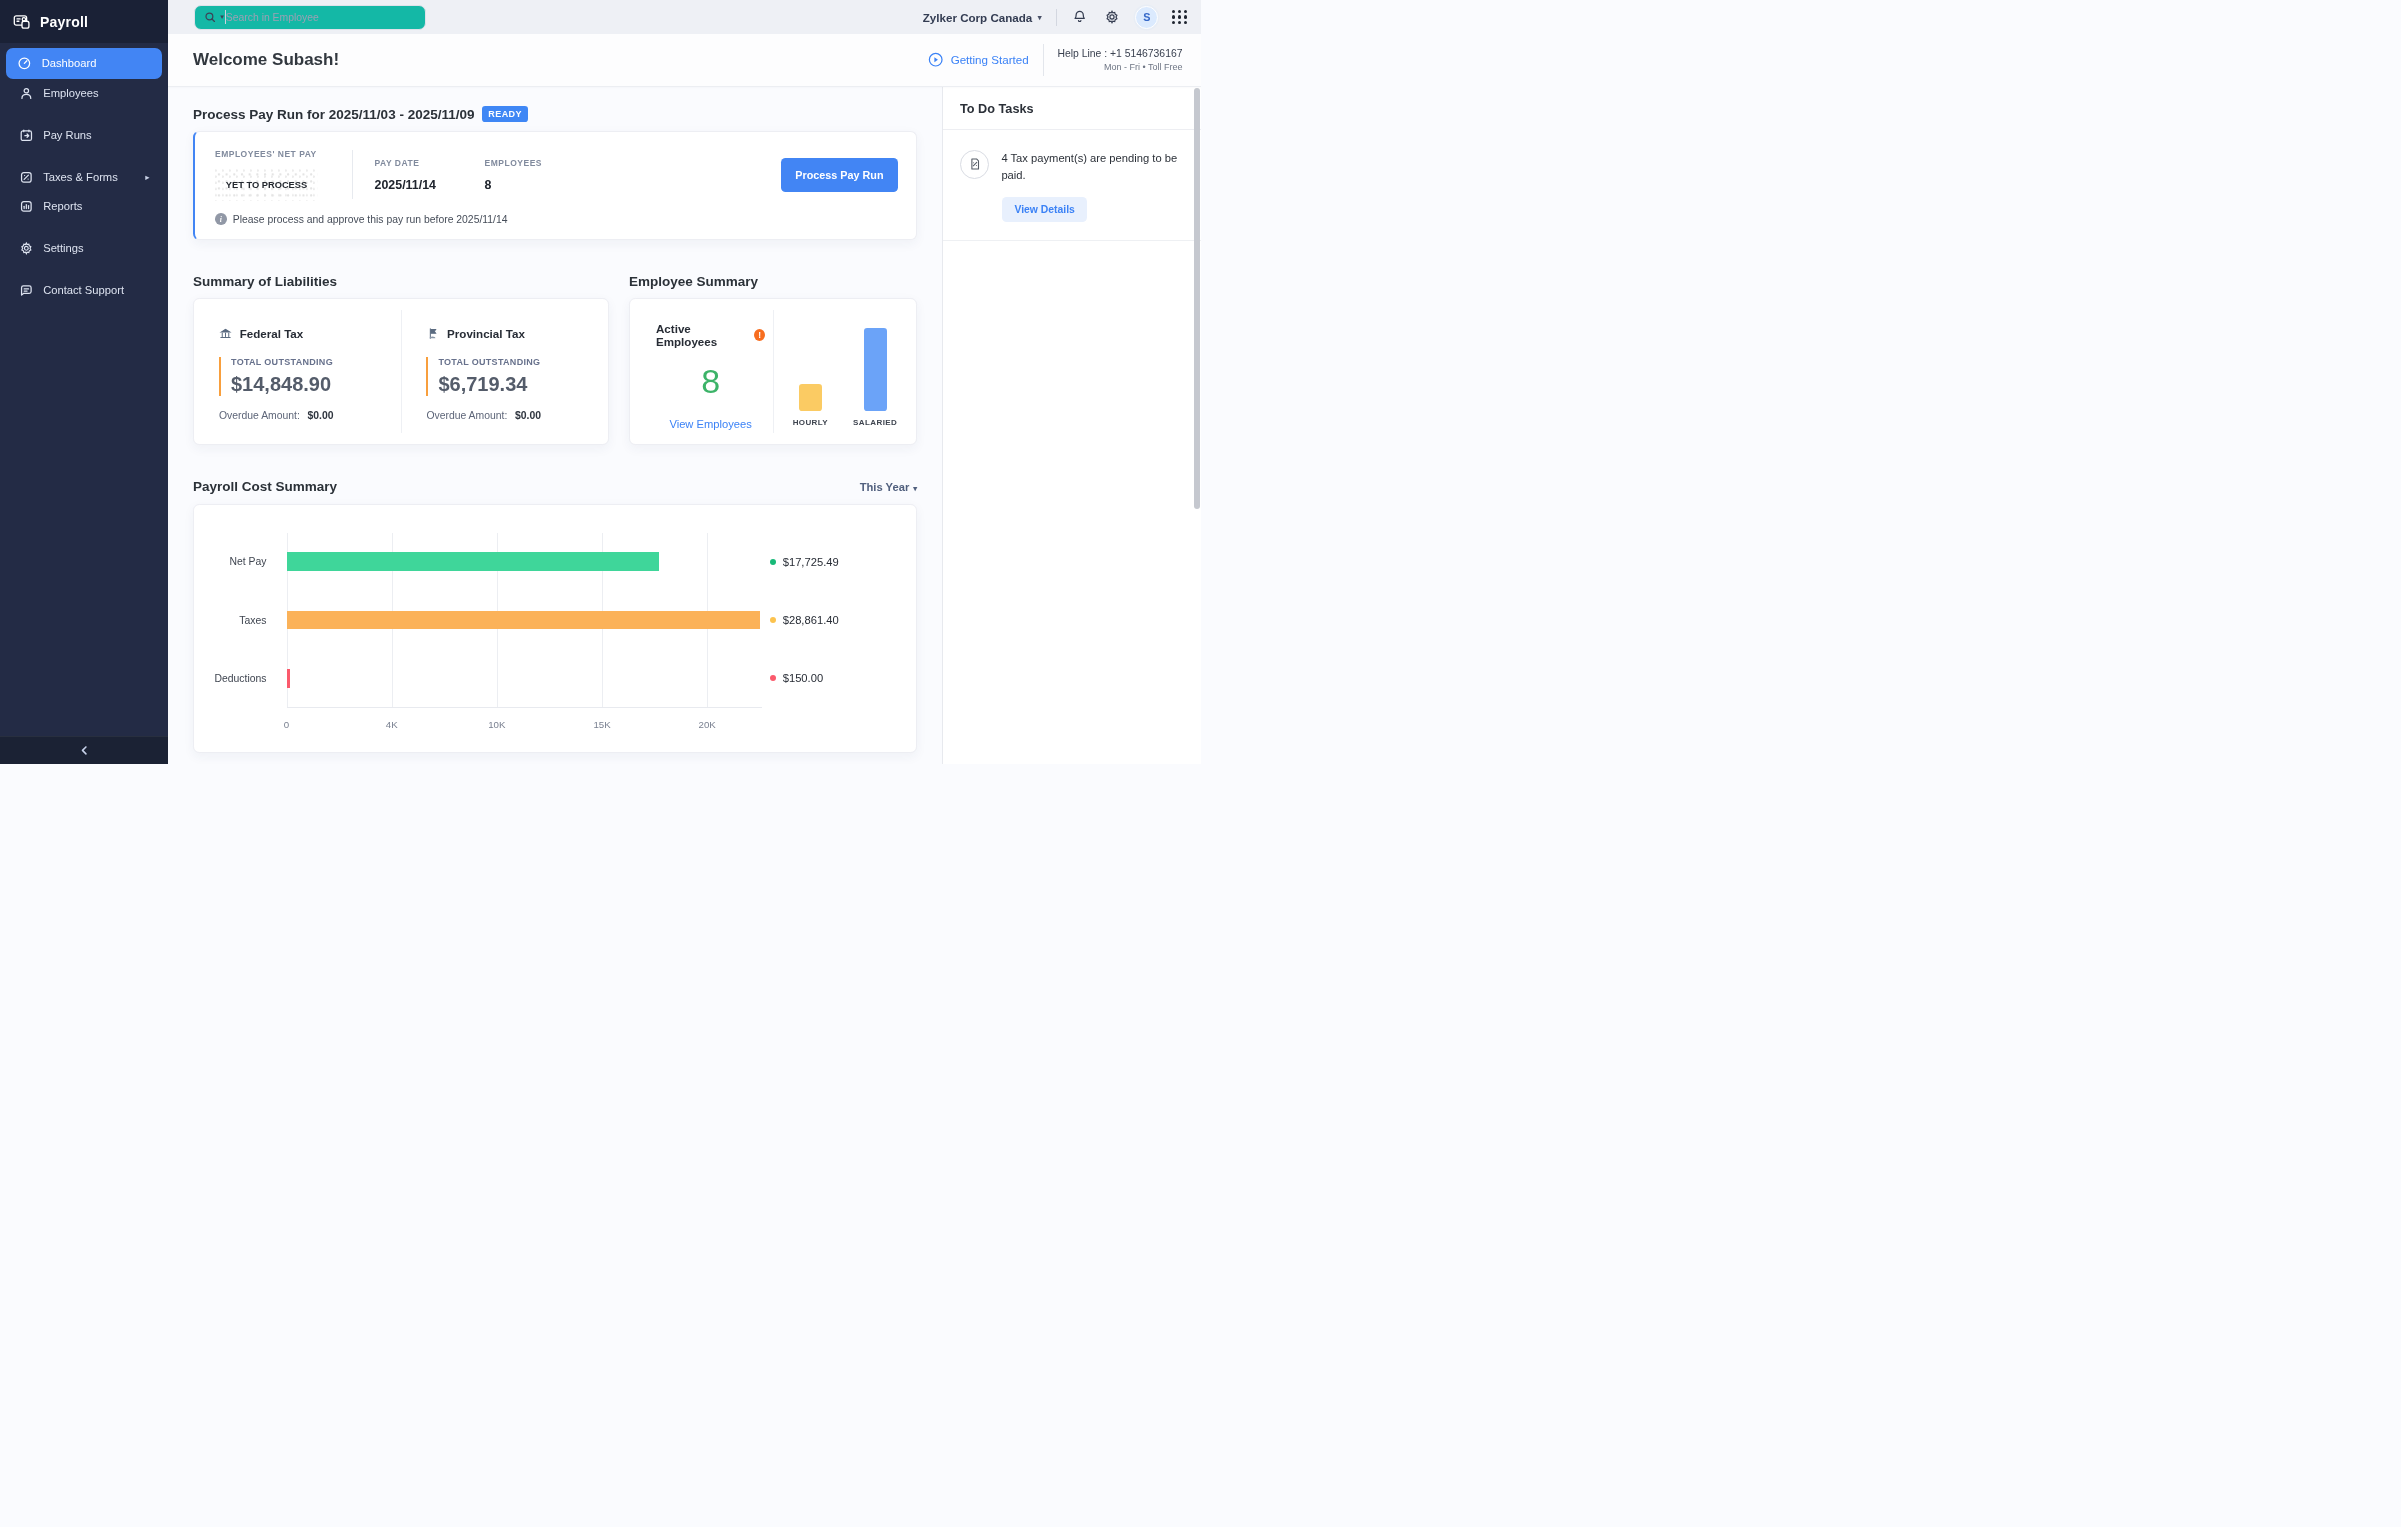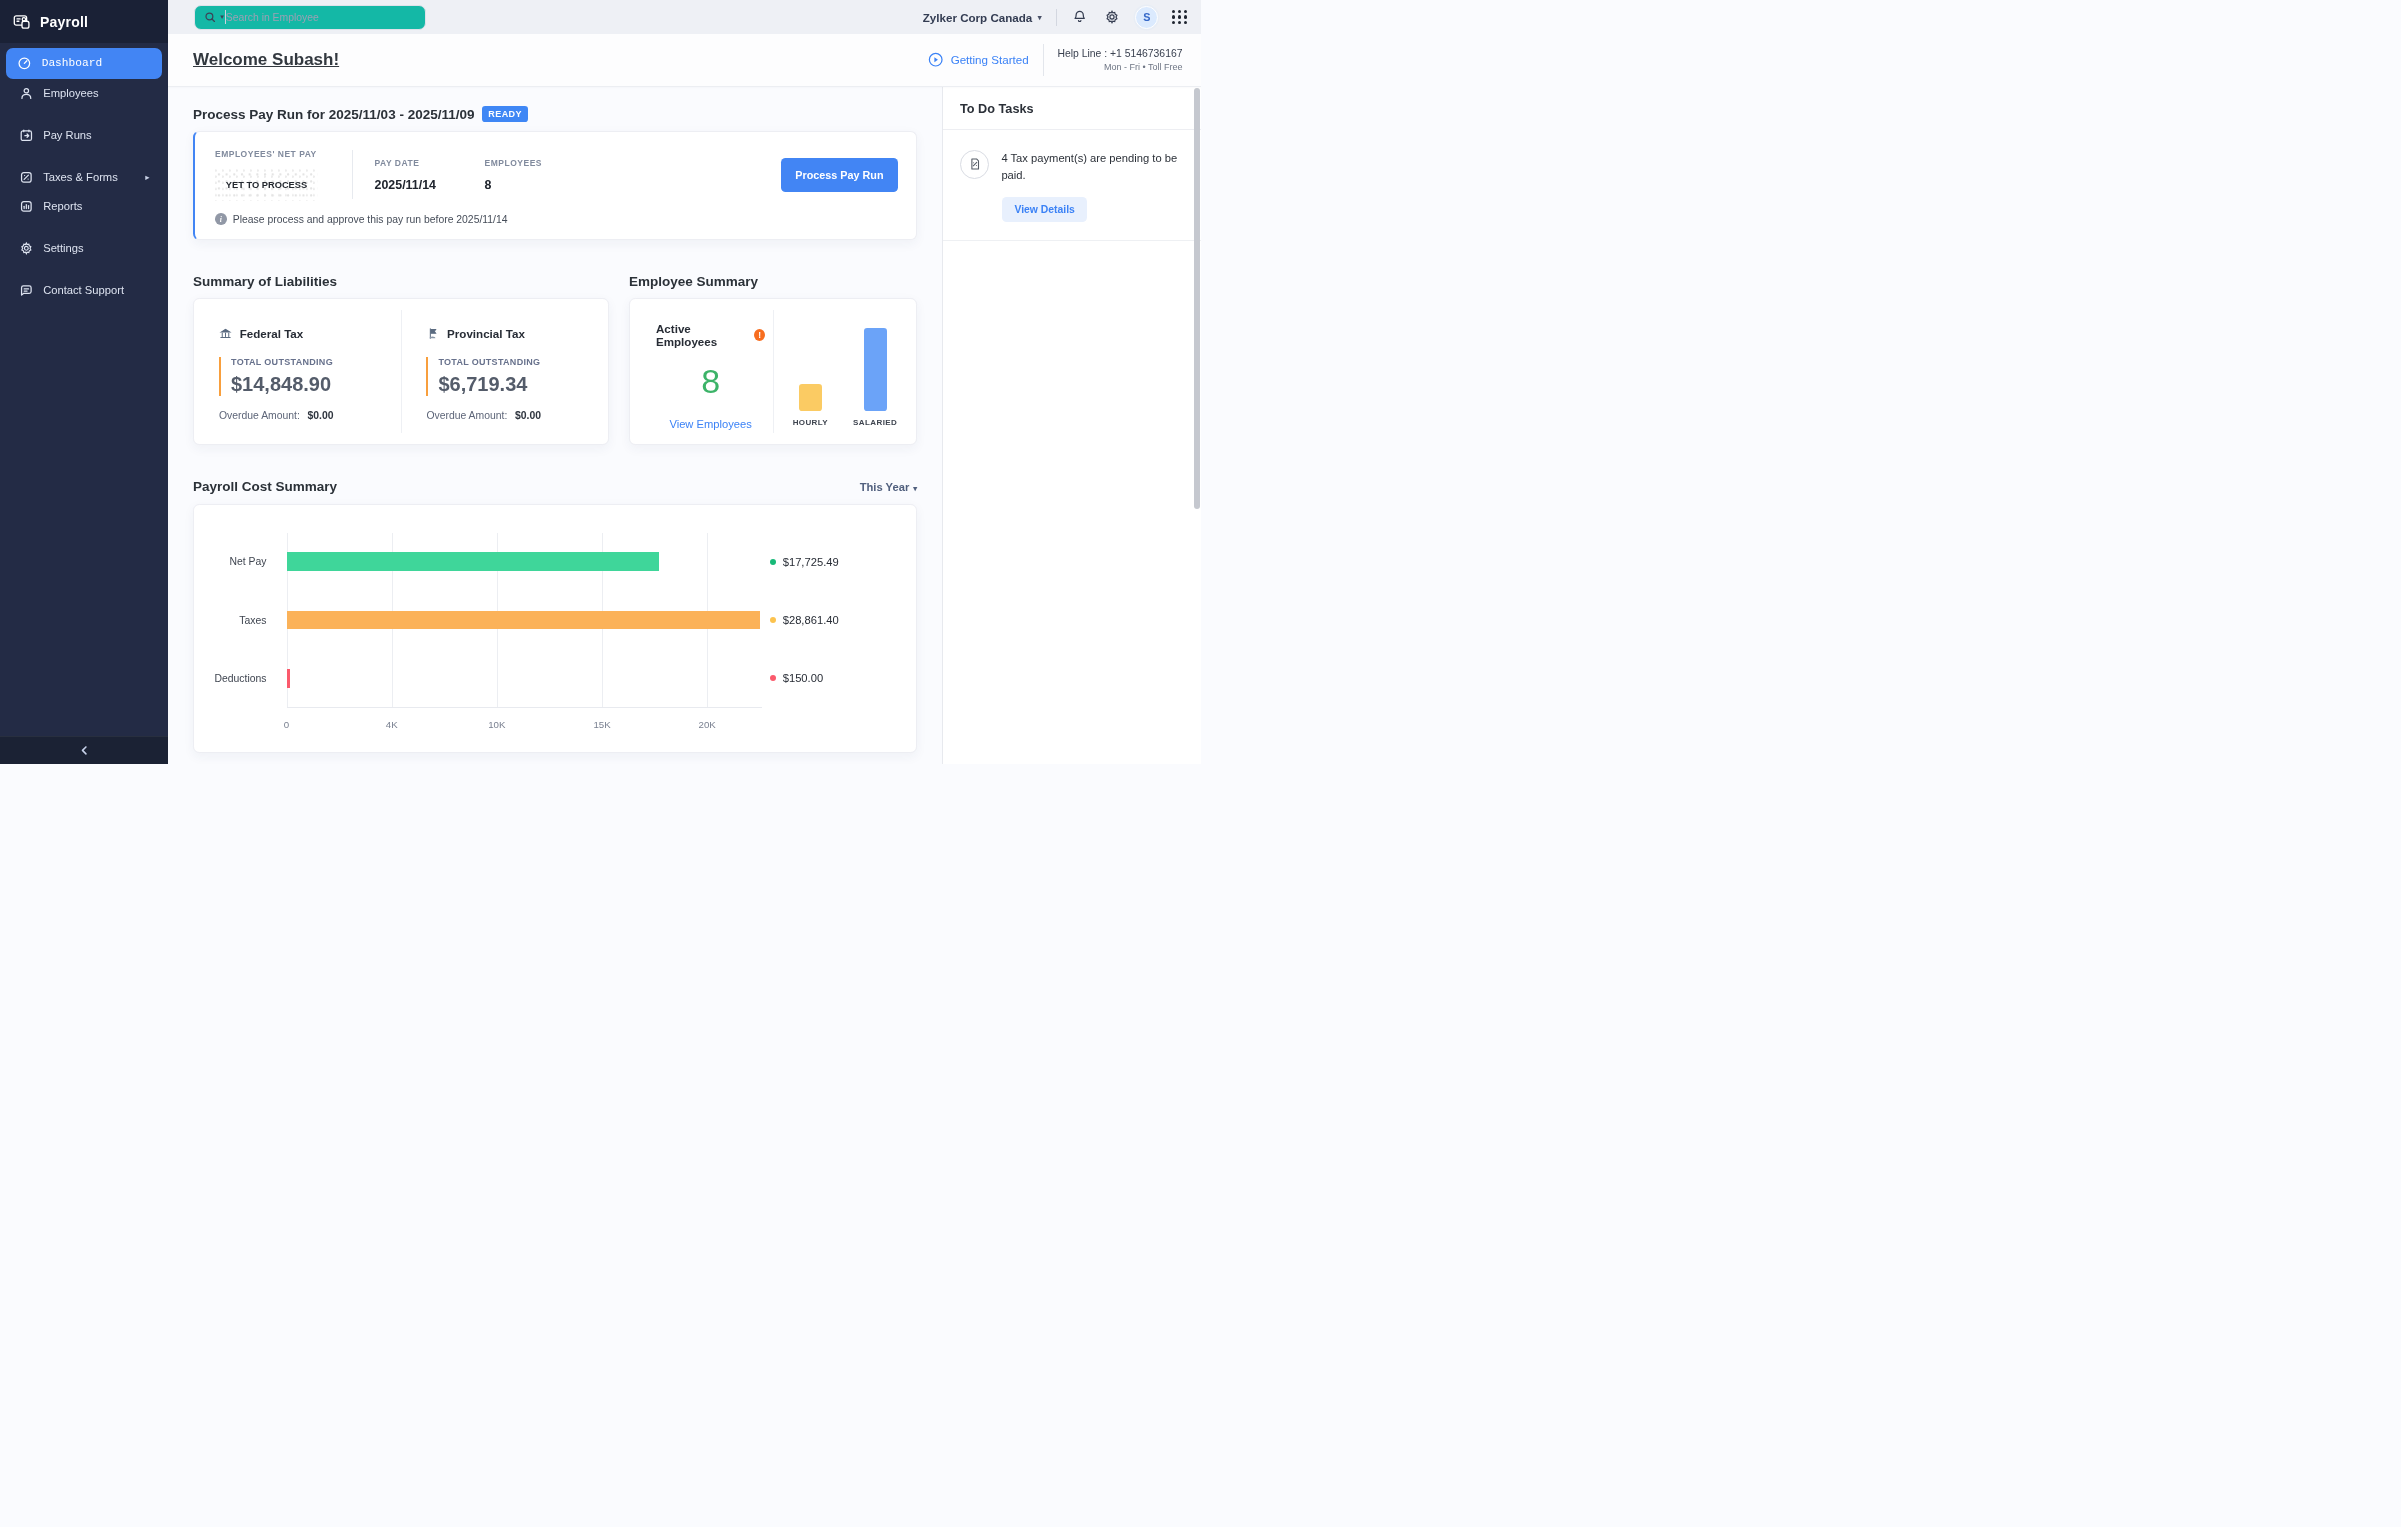--- a/index.html
+++ b/index.html
@@ -8,21 +8,21 @@
   .page { position:relative; width:1201px; height:764px; display:flex; }
 
   
   .sidebar { width:168px; height:100%; background:#232b45; display:flex; flex-direction:column; flex-shrink:0; }
   .side-header { height:43px; background:#1a2136; display:flex; align-items:center; gap:7.7px; padding:0 12.4px; }
   .side-header .logo-title { color:#fff; font-size:14px; font-weight:600; letter-spacing:0.2px; }
   .nav { flex:1; padding-top:3.1px; }
   .nav-item { height:29px; margin:0 7.7px; border-radius:7px; display:flex; align-items:center; gap:9.3px;
               padding:0 10.8px; color:#dde3f0; font-size:11.2px; cursor:pointer; }
   .nav-item.mt { margin-top:13px; }
-  .nav-item.active { background:#4285f4; color:#fff; height:31px; margin:1.5px 6.2px 0 6.2px;font-family:Liberation Mono, monospace; }
+  .nav-item.active { background:#4285f4; color:#fff; height:31px; margin:1.5px 6.2px 0 6.2px; }
   .nav-item .nicon { width:15.4px; height:15.4px; flex-shrink:0; display:flex; align-items:center; justify-content:center; }
   .nav-item svg { stroke:#dde3f0; }
   .nav-item.active svg { stroke:#ffffff; }
   .nav-item .chev-r { margin-left:auto; font-size:8.5px; color:#c9d2e6; }
   .side-footer { height:28px; background:#1b2234; border-top:0.8px solid rgba(255,255,255,.06);
                  display:flex; align-items:center; justify-content:center; cursor:pointer; }
 
   
   .main { flex:1; display:flex; flex-direction:column; min-width:0; }
   .topbar { height:34px; background:#eef0f5; display:flex; align-items:center; padding:0 14px 0 26px; flex-shrink:0; }
@@ -37,21 +37,21 @@
   .org .caret { font-size:7.7px; color:#4a5268; }
   .tr-sep { width:0.8px; height:17px; background:#d3d7e0; }
   .icon-btn { width:18.5px; height:18.5px; display:flex; align-items:center; justify-content:center; cursor:pointer; }
   .avatar { width:23px; height:23px; border-radius:50%; background:#dbeafe; color:#3568c8; font-size:10.8px; font-weight:600;
             display:flex; align-items:center; justify-content:center; border:1.5px solid #fff; box-shadow:0 0 0 1.5px #e8edf5; cursor:pointer; }
   .apps-grid { display:grid; grid-template-columns:repeat(3,3.1px); grid-template-rows:repeat(3,3.1px); gap:2.7px; cursor:pointer; }
   .apps-grid i { width:3.1px; height:3.1px; border-radius:50%; background:#1e2430; }
 
   .welcome-row { height:53px; background:#fdfdfe; border-bottom:0.8px solid #eceef2; box-shadow:0 0.8px 2.3px rgba(30,40,70,.04);
                  display:flex; align-items:center; padding:0 18.5px 0 25px; flex-shrink:0; position:relative; z-index:2; }
-  .welcome { font-size:17px; font-weight:700; color:#32383f;text-decoration:underline; }
+  .welcome { font-size:17px; font-weight:700; color:#32383f; }
   .welcome-right { margin-left:auto; display:flex; align-items:center; gap:14px; }
   .getting-started { display:flex; align-items:center; gap:7px; color:#3b82f6; font-size:11.6px; font-weight:500; cursor:pointer; }
   .wr-sep { width:0.8px; height:32px; background:#e3e6ec; }
   .helpline { text-align:right; }
   .helpline .l1 { font-size:10.4px; color:#3a4150; }
   .helpline .l2 { font-size:9px; color:#6e7584; margin-top:3.1px; }
 
   
   .content-wrap { flex:1; display:flex; min-height:0; }
   .content { width:774px; padding:0 25px; flex-shrink:0; }

